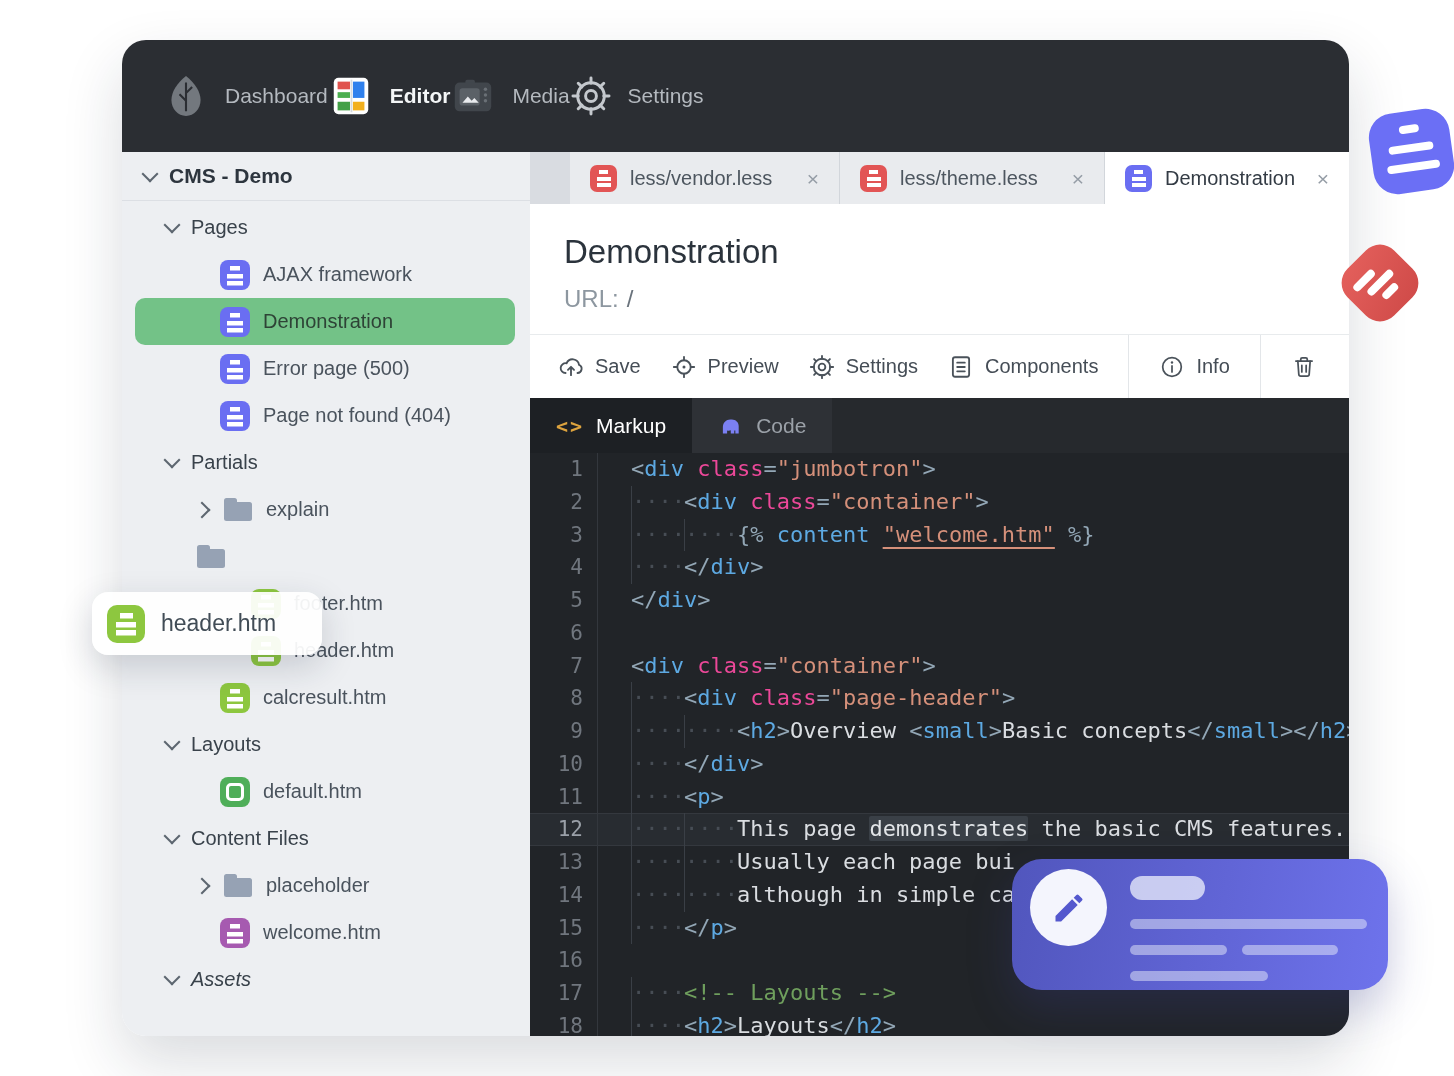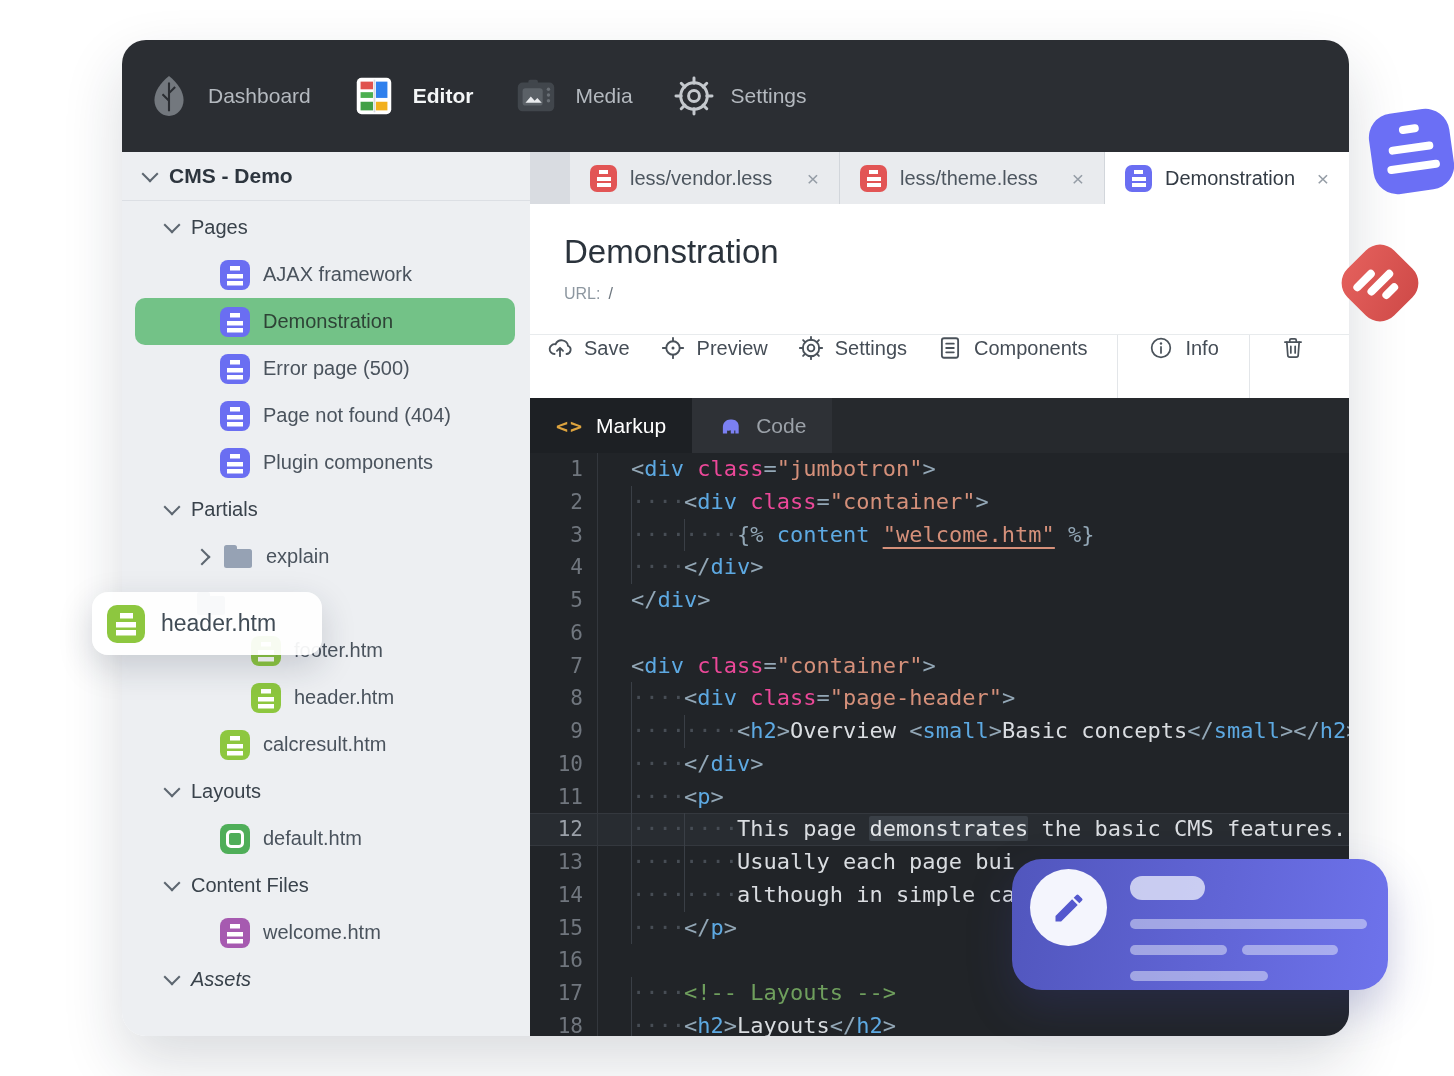--- a/index.html
+++ b/index.html
@@ -5,22 +5,22 @@
   html,body{margin:0;padding:0;background:#fff}
   #stage{position:relative;width:1454px;height:1076px;background:#fff;overflow:hidden;
          font-family:"Liberation Sans",sans-serif;-webkit-font-smoothing:antialiased}
 
   
   #win{position:absolute;left:122px;top:40px;width:1227px;height:996px;border-radius:24px;
        overflow:hidden;background:#fff;box-shadow:0 26px 60px rgba(25,35,55,.16);z-index:1;
        display:flex;flex-direction:column}
 
   
-  #topnav{height:112px;background:#2b2e33;display:flex;align-items:center;gap:40px;
-          padding:0 24px;flex:0 0 auto}
+  #topnav{height:112px;background:#2b2e33;display:flex;align-items:center;
+          padding:0 41px;flex:0 0 auto}
   .nav-item{display:flex;align-items:center;gap:16px;color:#b4b9bf;font-size:21px;cursor:pointer}
   .nav-item.active{color:#f4f6f7;font-weight:700}
   .nav-item svg{width:46px;height:46px}
   .nav-item .gear-svg{width:42px;height:42px;color:#c4c8cd}
 
   
   #appbody{flex:1;display:flex;min-height:0}
 
   
   #sidebar{width:408px;flex:0 0 auto;background:#edeff2;display:flex;flex-direction:column;min-height:0}
@@ -65,27 +65,27 @@
   #tabstrip{height:52px;flex:0 0 auto;background:#e3e6ea;display:flex}
   .tabspacer{width:40px;background:#d9dce1;flex:none}
   .tab{flex:none;display:flex;align-items:center;gap:13px;padding:0 20px;font-size:20px;color:#4d565f;
        background:#e9ebee;border-right:1px solid #d2d6db;cursor:pointer;box-sizing:border-box}
   .tab.active{background:#fff;border-right:none;color:#333b44}
   .tab .x{margin-left:auto;color:#959da6;font-size:21px;line-height:1;cursor:pointer}
 
   
   #dochead{height:130px;flex:0 0 auto;background:#fff;padding:28px 0 0 34px;box-sizing:border-box}
   #doc-title{font-size:33px;line-height:40px;color:#2b333c;font-weight:500}
-  #doc-url{margin-top:13px;font-size:16px}
+  #doc-url{margin-top:13px;font-size:24px}
   #doc-url .lbl{color:#8d97a0}
   #doc-url .val{color:#6a737c;margin-left:8px}
 
   
   #toolbar{height:63px;flex:0 0 auto;background:#fff;border-top:1px solid #e8ebed;
-           display:flex;align-items:flex-start;padding-left:17px}
+           display:flex;align-items:center;padding-left:28px}
   .tbtn{display:flex;align-items:center;gap:11px;font-size:20px;color:#454d56;margin-right:30px;cursor:pointer}
   .tbtn svg{width:26px;height:26px;color:#4a525a}
   .tdiv{width:1px;align-self:stretch;background:#e3e6e9;margin-right:30px}
 
   
   #edtabs{height:55px;flex:0 0 auto;background:#26292d;display:flex}
   .edtab{display:flex;align-items:center;gap:12px;padding:0 26px;font-size:21px;color:#9ba1a8;
          background:#2e3136;cursor:pointer}
   .edtab.active{background:#1d2024;color:#fff}
   .edtab .glyph{color:#dda33e;font:700 20px "DejaVu Sans Mono",monospace;letter-spacing:2px}
@@ -252,24 +252,20 @@
               <span>Demonstration</span>
             </div>
             <div class="trow" style="padding-left: 98px;">
               <span class="tico c-page"></span>
               <span>Error page (500)</span>
             </div>
             <div class="trow" style="padding-left: 98px; align-items: center;">
               <span class="tico c-page"></span>
               <span>Page not found (404)</span>
             </div>
-            <div class="trow" style="padding-left: 98px;">
-              <span class="tico c-page"></span>
-              <span>Plugin components</span>
-            </div>
             <div class="trow header" style="padding-left: 44px;">
               <span class="chev"></span>
               <span>Partials</span>
             </div>
             <div class="trow" style="padding-left: 74px;">
               <span class="chev right"></span>
               <span class="tico c-folder"></span>
               <span>explain</span>
             </div>
             <div class="trow" style="padding-left: 74px;">
@@ -292,20 +288,25 @@
               <span class="chev"></span>
               <span>Layouts</span>
             </div>
             <div class="trow" style="padding-left: 98px;">
               <span class="tico c-layout"></span>
               <span>default.htm</span>
             </div>
             <div class="trow header" style="padding-left: 44px;">
               <span class="chev"></span>
               <span>Content Files</span>
+            </div>
+            <div class="trow" style="padding-left: 74px;">
+              <span class="chev right"></span>
+              <span class="tico c-folder"></span>
+              <span>placeholder</span>
             </div>
             <div class="trow" style="padding-left: 98px;">
               <span class="tico c-content"></span>
               <span>welcome.htm</span>
             </div>
             <div class="trow header" style="padding-left: 44px; font-style: italic;">
               <span class="chev"></span>
               <span>Assets</span>
             </div>
           </div>

